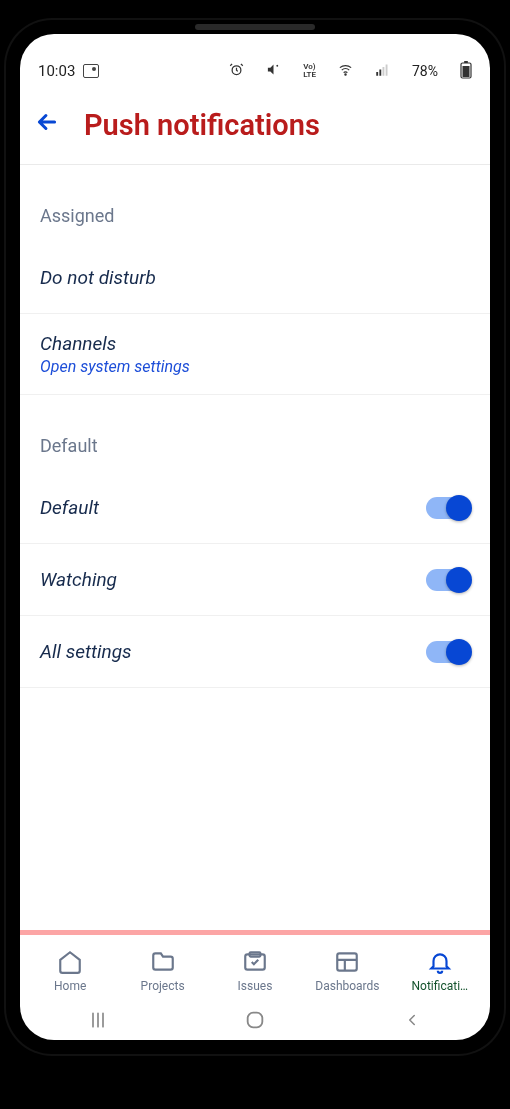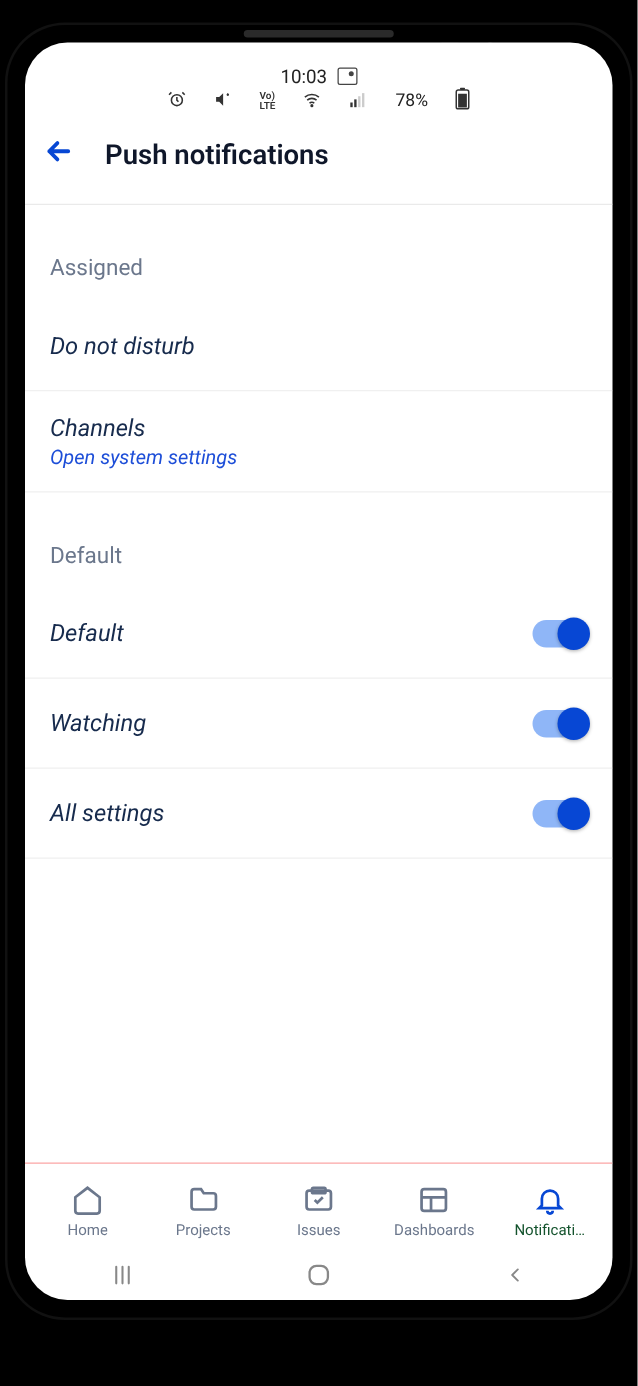--- a/index.html
+++ b/index.html
@@ -81,21 +81,20 @@
   }
   .status-bar {
     height: 38px;
     display: flex;
     justify-content: space-between;
     align-items: center;
     padding: 0 18px;
     margin-top: 18px;
     font-size: 15px;
     color: #222;
-    flex-direction: column;
   }
   .status-left {
     display: flex;
     align-items: center;
     gap: 8px;
   }
   .status-right {
     display: flex;
     align-items: center;
     gap: 22px;
@@ -113,23 +112,23 @@
     padding: 18px 14px 22px 14px;
     gap: 24px;
     border-bottom: 1px solid #eaeaea;
   }
   .back-arrow {
     color: #0747d4;
     font-size: 26px;
     cursor: pointer;
   }
   .app-title {
-    font-size: 22px;
+    font-size: 29px;
     font-weight: 600;
-    color: #0f172a;
+    color: #b91c1c;
   }
   .content {
     flex: 1;
     overflow-y: auto;
     padding: 0 0 10px 0;
   }
   .section-header {
     padding: 40px 20px 16px 20px;
     color: #6b778c;
     font-size: 18px;
@@ -171,21 +170,21 @@
     position: absolute;
     width: 26px;
     height: 26px;
     border-radius: 50%;
     top: -2px;
     box-shadow: 0 1px 3px rgba(0,0,0,0.3);
   }
   .toggle.on::after { right: -2px; background: #0747d4; }
   .toggle.off::after { left: -2px; background: #f4f5f7; }
   .bottom-nav {
-    border-top: 1px solid #fca5a5;
+    border-top: 5px solid #fca5a5;
     display: flex;
     justify-content: space-around;
     align-items: center;
     height: 70px;
     padding: 6px 4px 0 4px;
   }
   .nav-item {
     flex: 1;
     display: flex;
     flex-direction: column;

